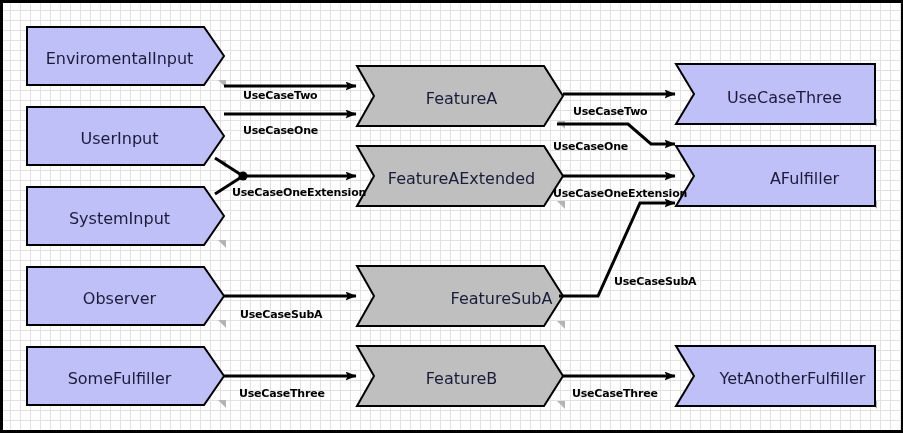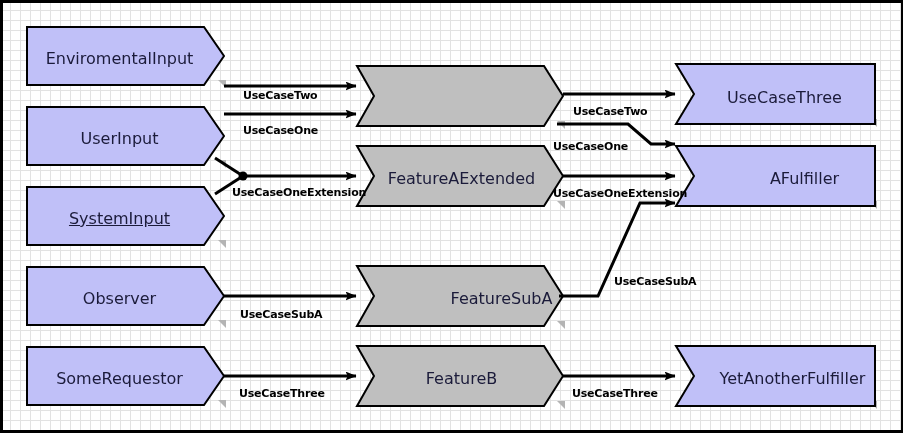--- a/index.html
+++ b/index.html
@@ -123,24 +123,25 @@
       <path d="M563,176 L675,176" marker-end="url(#arrowhead)"></path>
       <path d="M559,296 L598,296 L640,203 L675,203" marker-end="url(#arrowhead)"></path>
       <path d="M563,376 L675,376" marker-end="url(#arrowhead)"></path>
     </g>
 
     <circle cx="243" cy="176" r="4.5" fill="#000000"></circle>
   </svg>
 
   <div class="node-label" style="left:27px;  top:49px;  width:185px;">EnviromentalInput</div>
   <div class="node-label" style="left:27px;  top:129px; width:185px;">UserInput</div>
-  <div class="node-label" style="left:27px;  top:209px; width:185px;text-decoration:underline;">SystemInput</div>
+  <div class="node-label" style="left:27px;  top:209px; width:185px;">SystemInput</div>
   <div class="node-label" style="left:27px;  top:289px; width:185px;">Observer</div>
-  <div class="node-label" style="left:27px;  top:369px; width:185px;">SomeRequestor</div>
+  <div class="node-label" style="left:27px;  top:369px; width:185px;">SomeFulfiller</div>
 
+  <div class="node-label" style="left:374px; top:89px;  width:175px;">FeatureA</div>
   <div class="node-label" style="left:374px; top:169px; width:175px;">FeatureAExtended</div>
   <div class="node-label" style="left:374px; top:289px; width:175px;margin-left:40px;">FeatureSubA</div>
   <div class="node-label" style="left:374px; top:369px; width:175px;">FeatureB</div>
 
   <div class="node-label" style="left:694px; top:88px;  width:181px;">UseCaseThree</div>
   <div class="node-label" style="left:694px; top:169px; width:181px;margin-left:20px;">AFulfiller</div>
   <div class="node-label" style="left:694px; top:369px; width:197px;">YetAnotherFulfiller</div>
 
   <div class="edge-label" style="left:243px; top:89px;">UseCaseTwo</div>
   <div class="edge-label" style="left:243px; top:124px;">UseCaseOne</div>

